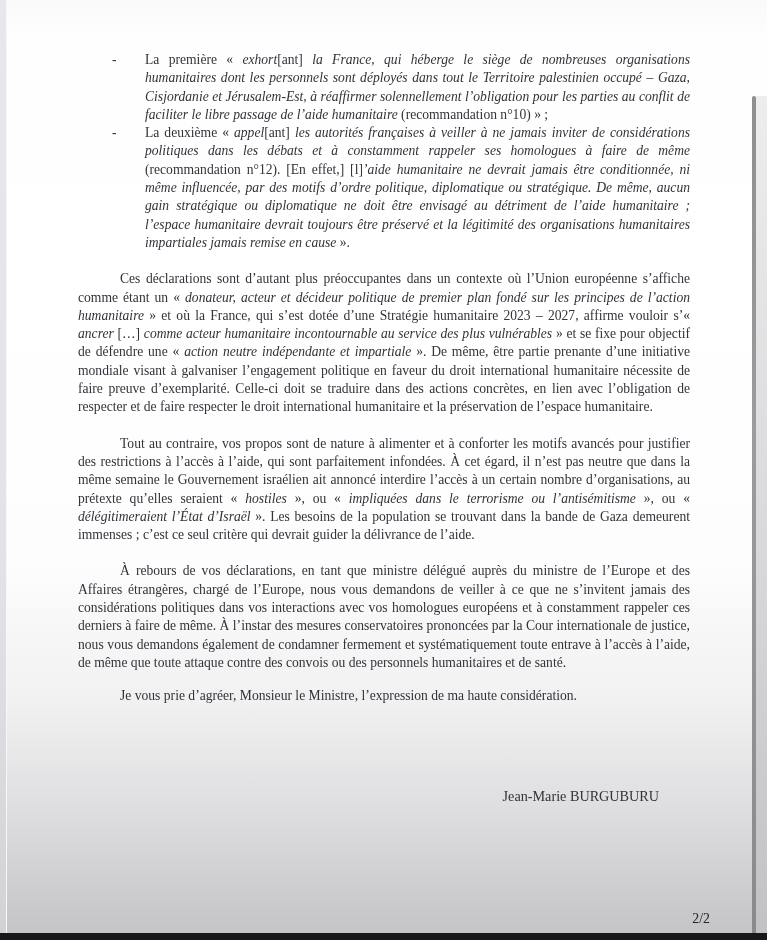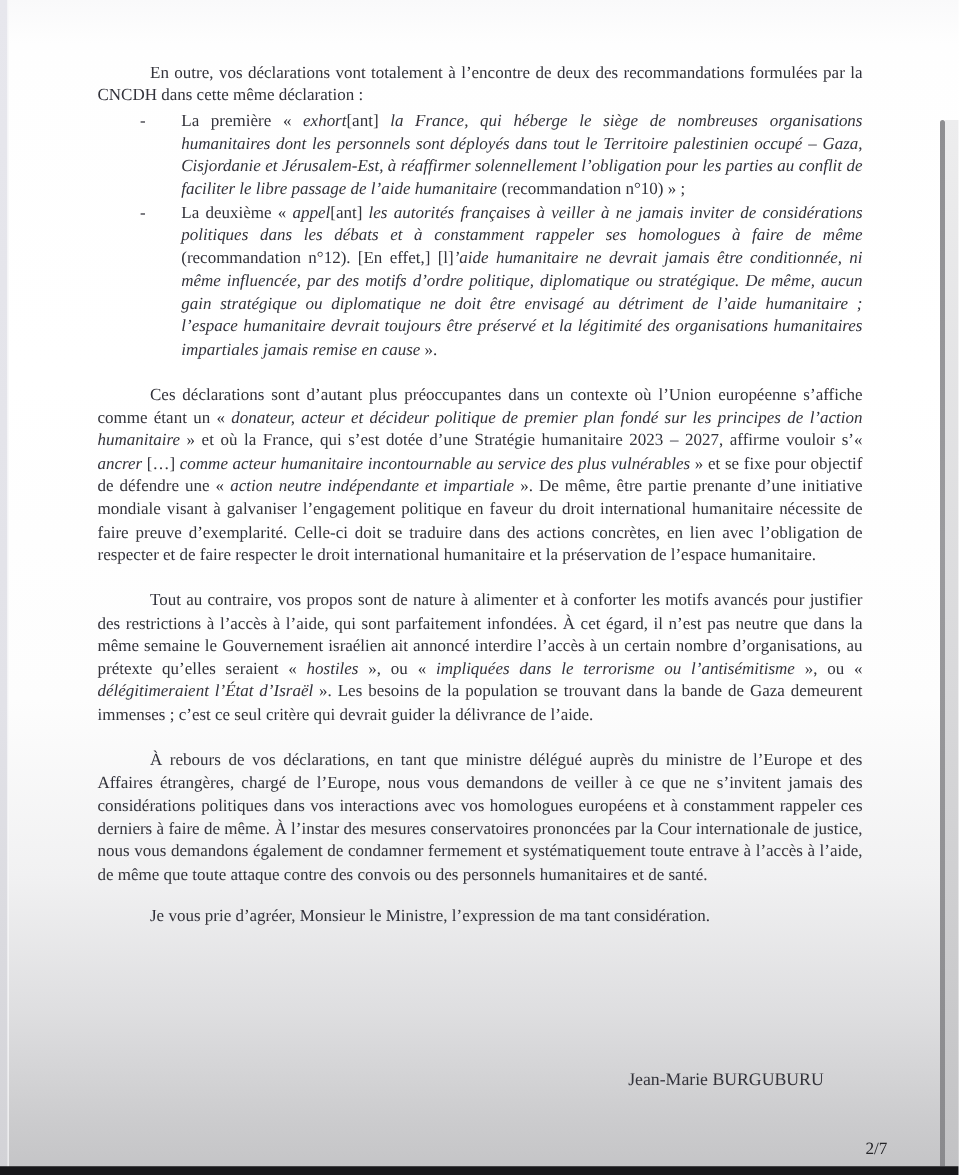--- a/index.html
+++ b/index.html
@@ -75,21 +75,21 @@
     top: 0;
   }
   .para.closing {
     margin-top: 15px;
     text-align: left;
   }
   em { }
   .signature {
     position: absolute;
     left: 78px;
-    top: 856px;
+    top: 788px;
     width: 612px;
     text-align: right;
     padding-right: 0;
     box-sizing: border-box;
     color: var(--ink, #32323a);
     font-size: 14.2px;
   }
   .signature-inner { margin-right: 31px; }
   .page-number {
     position: absolute;
@@ -102,29 +102,28 @@
 </head>
 <body>
 
 <div class="viewport">
   <div class="left-band"></div>
   <div class="right-strip"></div>
   <div class="right-line"></div>
   <div class="bottom-bar"></div>
 
   <div class="letter-body">
-      <p class="para"><span>En outre, vos déclarations vont totalement à l’encontre de deux des recommandations formulées par la CNCDH dans cette même déclaration :</span></p>
       <div class="bullets">
         <div class="bullet"><span class="marker">-</span><span>La première « </span><em>exhort</em><span>[ant] </span><em>la France, qui héberge le siège de nombreuses organisations humanitaires dont les personnels sont déployés dans tout le Territoire palestinien occupé – Gaza, Cisjordanie et Jérusalem-Est, à réaffirmer solennellement l’obligation pour les parties au conflit de faciliter le libre passage de l’aide humanitaire</em><span> (recommandation n°10) » ;</span></div>
         <div class="bullet"><span class="marker">-</span><span>La deuxième « </span><em>appel</em><span>[ant] </span><em>les autorités françaises à veiller à ne jamais inviter de considérations politiques dans les débats et à constamment rappeler ses homologues à faire de même</em><span> (recommandation n°12). [En effet,] [l]</span><em>’aide humanitaire ne devrait jamais être conditionnée, ni même influencée, par des motifs d’ordre politique, diplomatique ou stratégique. De même, aucun gain stratégique ou diplomatique ne doit être envisagé au détriment de l’aide humanitaire ; l’espace humanitaire devrait toujours être préservé et la légitimité des organisations humanitaires impartiales jamais remise en cause</em><span> ».</span></div>
       </div>
       <p class="para"><span>Ces déclarations sont d’autant plus préoccupantes dans un contexte où l’Union européenne s’affiche comme étant un « </span><em>donateur, acteur et décideur politique de premier plan fondé sur les principes de l’action humanitaire</em><span> » et où la France, qui s’est dotée d’une Stratégie humanitaire 2023 – 2027, affirme vouloir s’« </span><em>ancrer</em><span> […] </span><em>comme acteur humanitaire incontournable au service des plus vulnérables</em><span> » et se fixe pour objectif de défendre une « </span><em>action neutre indépendante et impartiale</em><span> ». De même, être partie prenante d’une initiative mondiale visant à galvaniser l’engagement politique en faveur du droit international humanitaire nécessite de faire preuve d’exemplarité. Celle-ci doit se traduire dans des actions concrètes, en lien avec l’obligation de respecter et de faire respecter le droit international humanitaire et la préservation de l’espace humanitaire.</span></p>
       <p class="para"><span>Tout au contraire, vos propos sont de nature à alimenter et à conforter les motifs avancés pour justifier des restrictions à l’accès à l’aide, qui sont parfaitement infondées. À cet égard, il n’est pas neutre que dans la même semaine le Gouvernement israélien ait annoncé interdire l’accès à un certain nombre d’organisations, au prétexte qu’elles seraient « </span><em>hostiles</em><span> », ou « </span><em>impliquées dans le terrorisme ou l’antisémitisme</em><span> », ou « </span><em>délégitimeraient l’État d’Israël</em><span> ». Les besoins de la population se trouvant dans la bande de Gaza demeurent immenses ; c’est ce seul critère qui devrait guider la délivrance de l’aide.</span></p>
       <p class="para"><span>À rebours de vos déclarations, en tant que ministre délégué auprès du ministre de l’Europe et des Affaires étrangères, chargé de l’Europe, nous vous demandons de veiller à ce que ne s’invitent jamais des considérations politiques dans vos interactions avec vos homologues européens et à constamment rappeler ces derniers à faire de même. À l’instar des mesures conservatoires prononcées par la Cour internationale de justice, nous vous demandons également de condamner fermement et systématiquement toute entrave à l’accès à l’aide, de même que toute attaque contre des convois ou des personnels humanitaires et de santé.</span></p>
-      <p class="para closing"><span>Je vous prie d’agréer, Monsieur le Ministre, l’expression de ma tant considération.</span></p>
+      <p class="para closing"><span>Je vous prie d’agréer, Monsieur le Ministre, l’expression de ma haute considération.</span></p>
     </div>
 
   <div class="signature">
     <span class="signature-inner">Jean-Marie BURGUBURU</span>
   </div>
 
-  <div class="page-number">2/7</div>
+  <div class="page-number">2/2</div>
 </div>
 
 </body></html>

